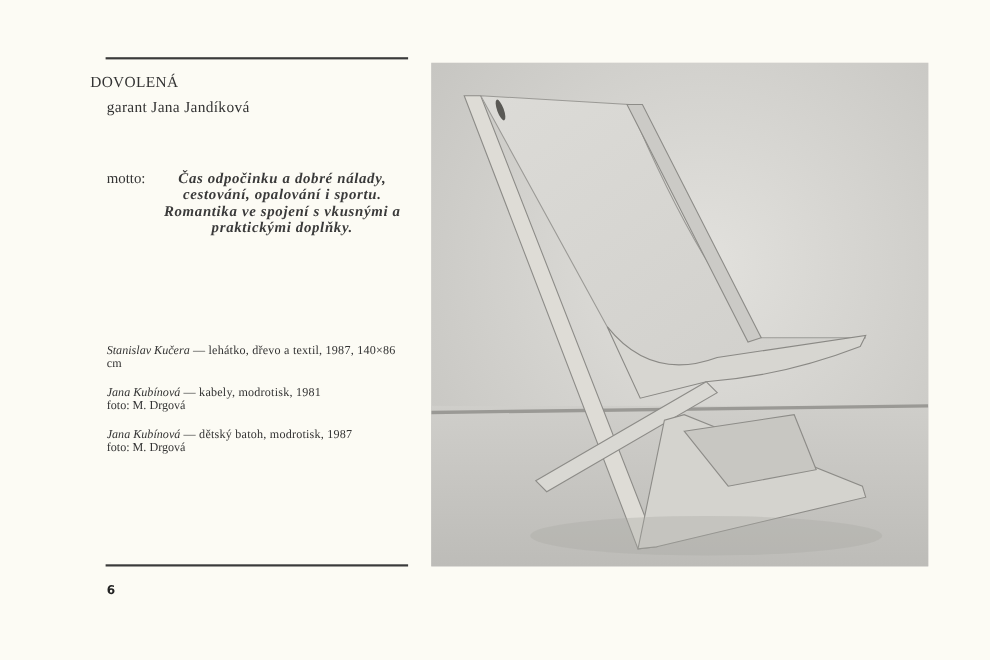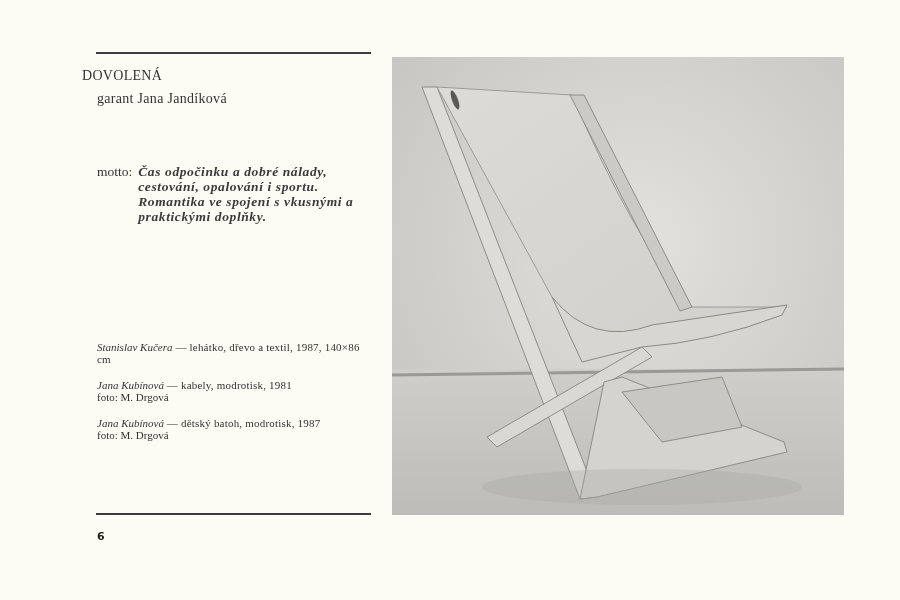--- a/index.html
+++ b/index.html
@@ -18,27 +18,27 @@
     .rule.bottom { top: 513px; }
     .title {
       position: absolute; left: 82px; top: 68px;
       font-size: 14px; letter-spacing: 0.3px; color: #333;
     }
     .guarantor {
       position: absolute; left: 97px; top: 91px;
       font-size: 14px; letter-spacing: 0.3px; color: #333;
     }
     .motto {
-      position: absolute; left: 97px; top: 164px; width: 278px;
-      font-size: 13.5px; line-height: 15px; display: flex;
+      position: absolute; left: 97px; top: 154px; width: 278px;
+      font-size: 13.5px; line-height: 15px; display: flex; text-align: center;
     }
     .motto-label { flex: 0 0 auto; margin-right: 6px; color: #333; }
     .motto-text { font-style: italic; font-weight: bold; color: #3a3a3a; letter-spacing: 0.6px; }
     .credits {
-      position: absolute; left: 97px; top: 341px; width: 276px;
+      position: absolute; left: 97px; top: 313px; width: 276px;
       font-size: 11px; line-height: 12px; color: #333;
     }
     .credit { margin-bottom: 14px; }
     .credit .author { font-style: italic; }
     .credit .desc { letter-spacing: 0.2px; }
     .credit .photo { display: block; }
     .page-number {
       position: absolute; left: 97px; top: 530px;
       font-family: "DejaVu Sans", sans-serif; font-weight: bold; font-size: 11px; color: #222;
     }

